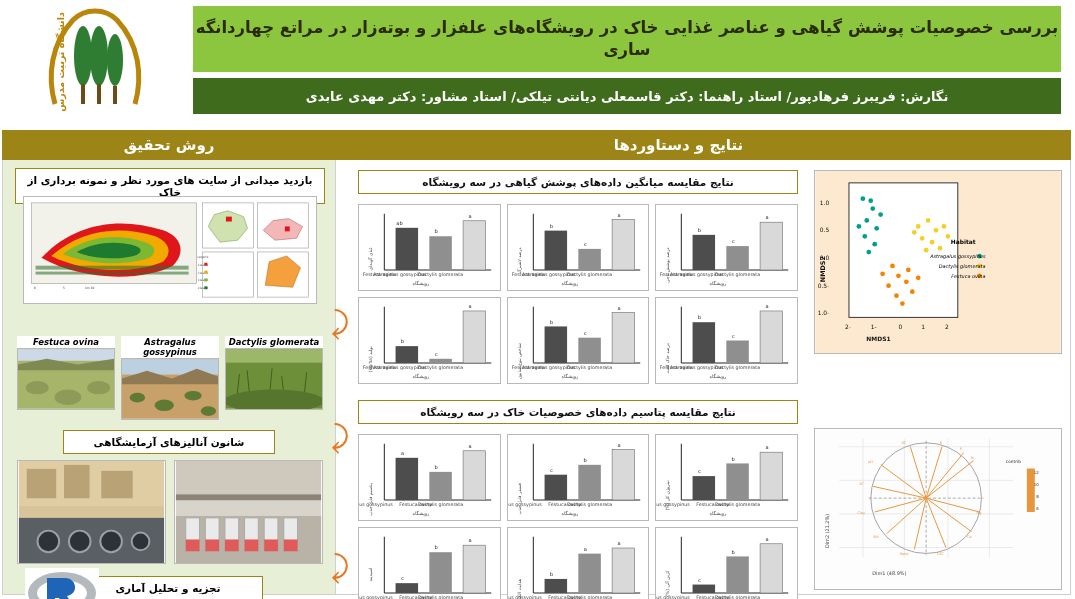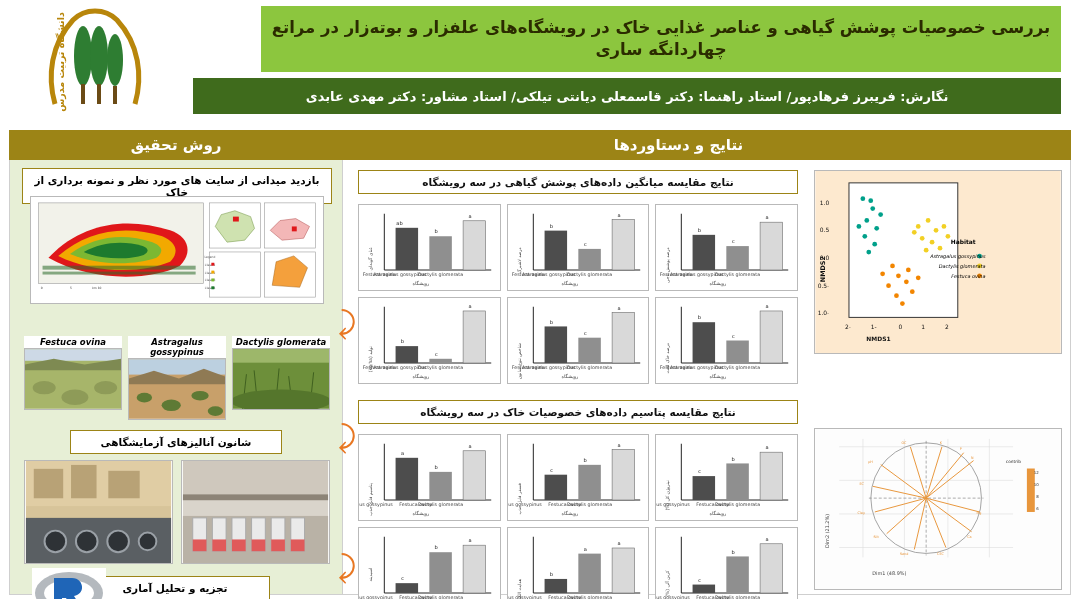--- a/index.html
+++ b/index.html
@@ -11,21 +11,21 @@
     overflow:hidden;
     position:relative;
   }
 
   
   .header {
     position:absolute; top:0; left:0; width:1075px; height:124px;
     background:#ffffff;
   }
   .title-band {
-    position:absolute; top:6px; right:14px; width:800px; height:66px;
+    position:absolute; top:6px; right:14px; width:868px; height:66px;
     background:#8cc63e;
     display:flex; align-items:center; justify-content:center;
     padding:2px 0;
   }
   .title-band span {
     color:#2b2b00; font-weight:bold; font-size:16.5px; line-height:1.35;
     text-align:center;
   }
   .author-band {
     position:absolute; top:78px; right:14px; width:868px; height:36px;
@@ -46,21 +46,21 @@
     transform-origin:center;
     font-size:9.5px; color:#b8860b; font-weight:bold; white-space:nowrap;
   }
 
   
   .col-results {
     position:absolute; top:130px; right:4px; width:785px; height:465px;
     background:#ffffff;
   }
   .col-method {
-    position:absolute; top:130px; left:9px; width:334px; height:465px;
+    position:absolute; top:130px; left:2px; width:334px; height:465px;
     background:#4c1d95;
   }
   .section-head {
     height:30px; background:#9c8416; color:#ffffff;
     display:flex; align-items:center; justify-content:center;
     font-weight:bold; font-size:15px;
   }
   .col-body {
     border:1px solid #cfcfcf; border-top:none; height:calc(100% - 30px);
     background:#ffffff; position:relative;

